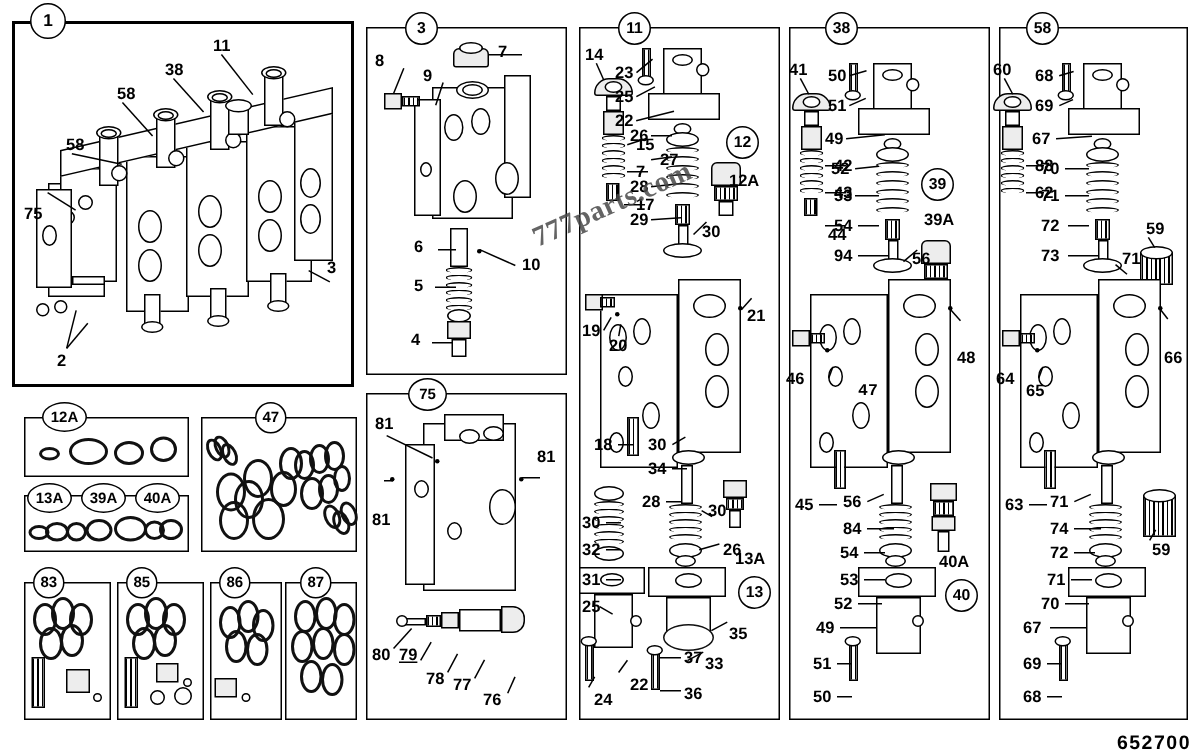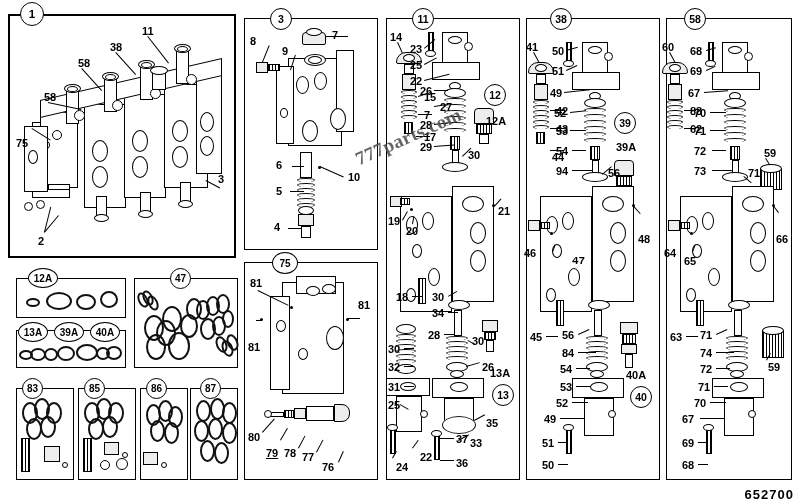--- a/index.html
+++ b/index.html
@@ -306,21 +306,21 @@
     <div class="shade" style="left:334px;top:404px;width:16px;height:18px;border-radius:0 8px 8px 0;"></div>
     <div class="el" style="left:264px;top:410px;width:8px;height:8px;"></div>
   </div>
   <div class="lead" style="left:258px;top:290px;width:34px;transform:rotate(26deg);"></div>
   <div class="lead" style="left:256px;top:320px;width:6px;"></div>
   <div class="lead" style="left:348px;top:318px;width:12px;"></div>
   <div class="cal" style="left:250px;top:278px;">81</div>
   <div class="cal" style="left:248px;top:342px;">81</div>
   <div class="cal" style="left:358px;top:300px;">81</div>
   <div class="cal" style="left:248px;top:432px;">80</div>
-  <div class="cal" style="left:266px;top:448px;text-decoration:underline;">79</div>
+  <div class="cal" style="left:266px;top:432px;text-decoration:underline;">79</div>
   <div class="cal" style="left:284px;top:448px;">78</div>
   <div class="cal" style="left:302px;top:452px;">77</div>
   <div class="cal" style="left:322px;top:462px;">76</div>
   <div class="lead" style="left:262px;top:432px;width:18px;transform:rotate(-48deg);"></div>
   <div class="lead" style="left:280px;top:440px;width:14px;transform:rotate(-60deg);"></div>
   <div class="lead" style="left:298px;top:448px;width:14px;transform:rotate(-62deg);"></div>
   <div class="lead" style="left:316px;top:452px;width:14px;transform:rotate(-62deg);"></div>
   <div class="lead" style="left:338px;top:462px;width:12px;transform:rotate(-66deg);"></div>
 
   <div class="panel" style="left:386px;top:18px;width:134px;height:462px;"></div>

